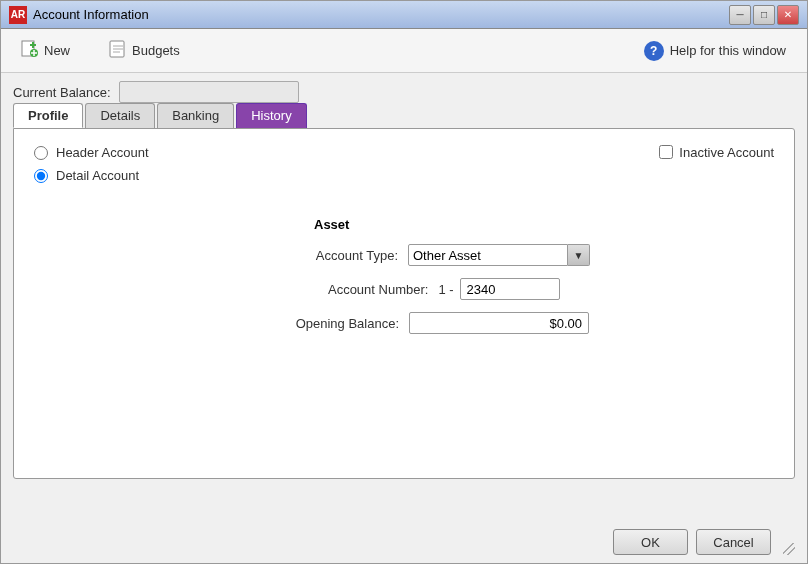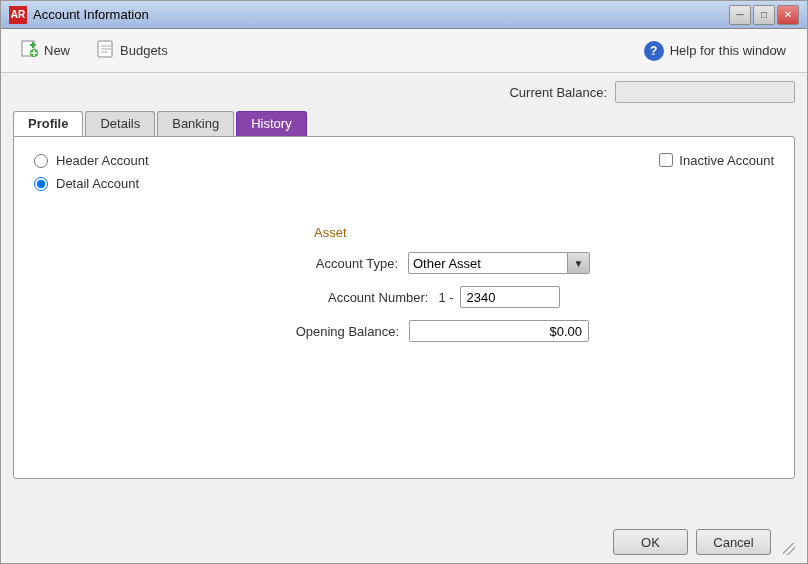--- a/index.html
+++ b/index.html
@@ -65,21 +65,21 @@
       cursor: pointer;
       color: #333;
     }
     .title-btn.close { background: linear-gradient(to bottom, #e88, #c44); color: white; }
     .toolbar {
       background: #f5f5f5;
       border-bottom: 1px solid #ccc;
       display: flex;
       align-items: center;
       padding: 4px 8px;
-      gap: 4px;
+      gap: 16px;
       height: 44px;
     }
     .toolbar-btn {
       display: flex;
       align-items: center;
       gap: 4px;
       padding: 4px 10px;
       background: transparent;
       border: 1px solid transparent;
       border-radius: 3px;
@@ -114,23 +114,22 @@
     }
     .content-area {
       flex: 1;
       display: flex;
       flex-direction: column;
       padding: 8px 12px;
     }
     .balance-row {
       display: flex;
       align-items: center;
-      justify-content: flex-end;
+      justify-content: flex-start;
       gap: 8px;
-      margin-bottom: 8px;
     }
     .balance-label {
       font-size: 13px;
       color: #333;
     }
     .balance-field {
       width: 180px;
       height: 22px;
       background: #e8e8e8;
       border: 1px solid #aaa;
@@ -207,22 +206,23 @@
     }
     .form-label {
       text-align: right;
       color: #333;
       font-size: 13px;
       padding-right: 10px;
       min-width: 190px;
     }
     .form-value {
       font-size: 13px;
-      color: #a16207;
+      color: #000000;
       min-width: 180px;
+      font-weight: bold;
     }
     .form-input {
       height: 22px;
       border: 1px solid #999;
       border-radius: 2px;
       padding: 2px 6px;
       font-size: 13px;
       font-family: inherit;
       background: white;
     }

